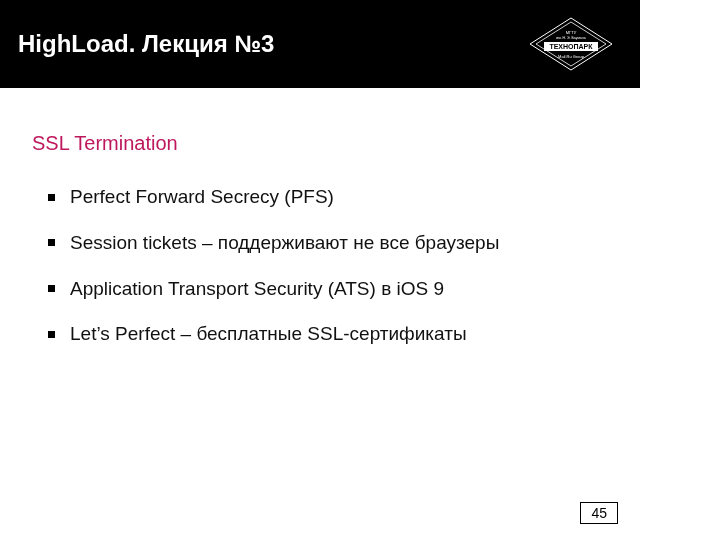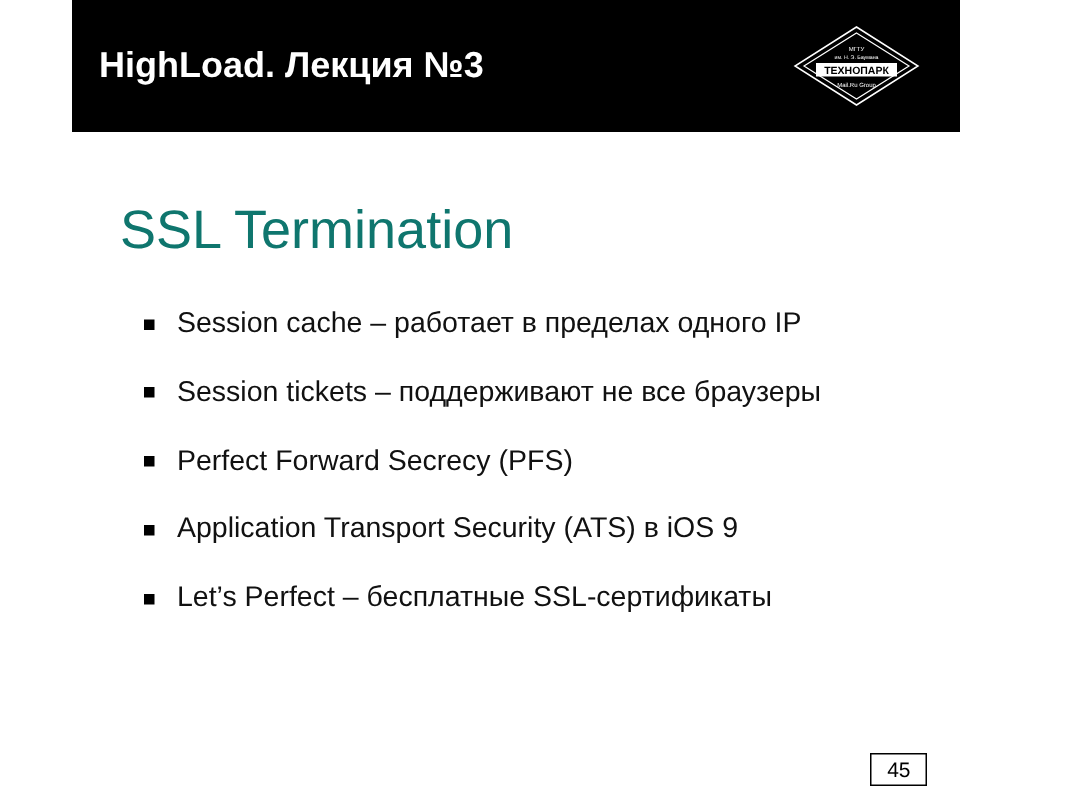--- a/index.html
+++ b/index.html
@@ -1,35 +1,35 @@
 <!DOCTYPE html>
 <html><head>
 <meta charset="utf-8">
 <style>
   * { margin: 0; padding: 0; box-sizing: border-box; }
   html, body { width: 720px; height: 540px; font-family: Arial, Helvetica, sans-serif; background: #fff; }
-  .slide { width: 640px; height: 540px; position: relative; padding-left: 48px; }
+  .slide { width: 640px; height: 540px; position: relative; }
 
   .header {
     width: 100%; height: 88px; background: #000; display: flex;
     align-items: center; justify-content: space-between; padding: 0 24px 0 18px;
   }
   .header-title {
     color: #fff; font-size: 24px; font-weight: bold;
   }
   .logo {
     width: 90px; height: 56px; position: relative;
   }
   .logo svg { display: block; }
 
   .body {
     padding: 44px 40px 0 32px;
   }
   .section-title {
-    font-size: 36px; color: #0f766e; font-weight: 400; margin-bottom: 30px;
+    font-size: 20px; color: #be185d; font-weight: 400; margin-bottom: 30px;
     font-family: 'Segoe UI Light', 'Segoe UI', Arial, sans-serif;
   }
   ul.points {
     list-style: none; padding-left: 16px;
   }
   ul.points li {
     position: relative;
     font-size: 19px; color: #111; line-height: 1.25;
     margin-bottom: 22px; padding-left: 22px;
   }
@@ -60,23 +60,22 @@
         <rect x="18" y="26" width="54" height="9" fill="#fff"></rect>
         <text x="45" y="33" fill="#000" font-size="7" font-weight="bold" text-anchor="middle">ТЕХНОПАРК</text>
         <text x="45" y="42" fill="#fff" font-size="4" text-anchor="middle">Mail.Ru Group</text>
       </svg>
     </div>
   </div>
 
   <div class="body">
     <h2 class="section-title">SSL Termination</h2>
     <ul class="points">
-      <li>Session cache – работает в пределах одного IP</li>
+      <li>Perfect Forward Secrecy (PFS)</li>
       <li>Session tickets – поддерживают не все браузеры</li>
-      <li>Perfect Forward Secrecy (PFS)</li>
       <li>Application Transport Security (ATS) в iOS 9</li>
       <li>Let’s Perfect – бесплатные SSL-сертификаты</li>
     </ul>
   </div>
 
   <div class="page-num">45</div>
 
 </div>
 
 </body></html>

